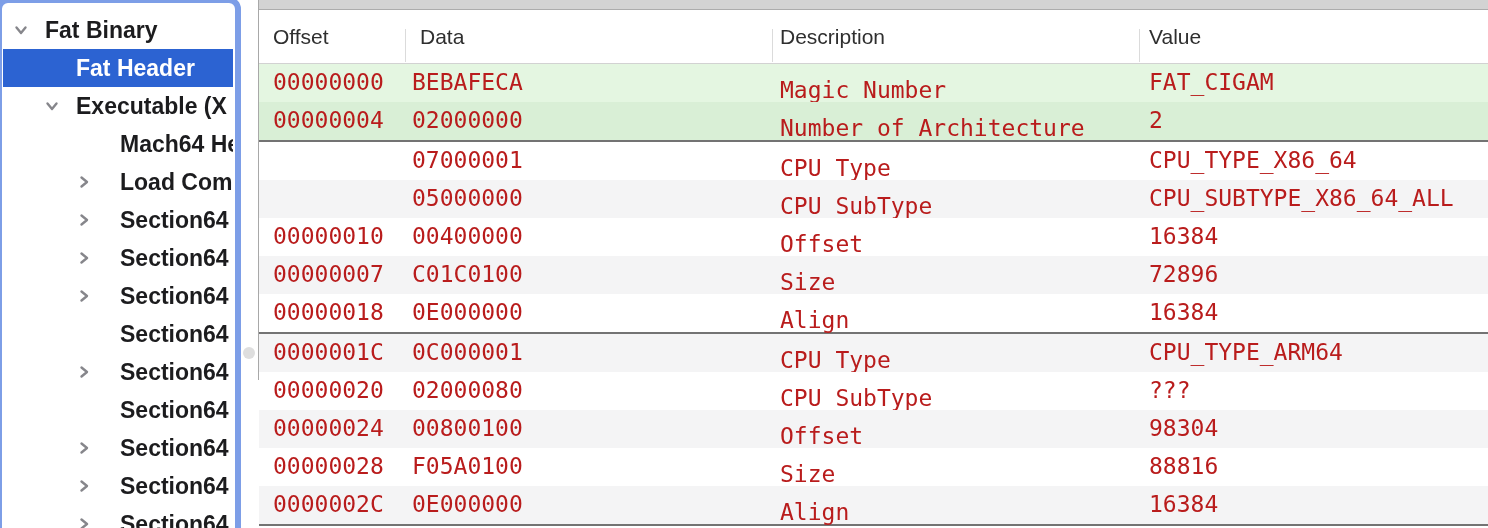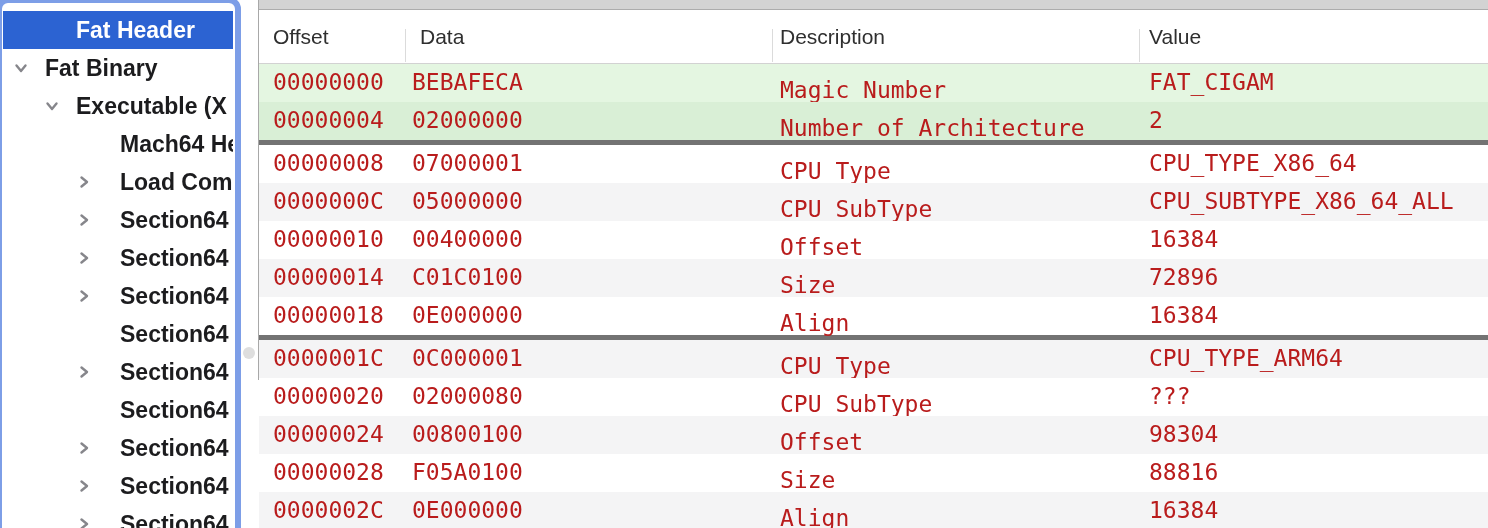--- a/index.html
+++ b/index.html
@@ -58,42 +58,42 @@
     font-family:"DejaVu Sans Mono", monospace;font-size:23px;color:#b91c1c;
     white-space:nowrap;cursor:default;
   }
   .trow span{position:absolute;top:0;height:38px;line-height:37px;}
   .cell-offset{left:14px;} .cell-data{left:153px;}
   .cell-description{left:521px;margin-top:8px;} .cell-value{left:890px;}
   .green-light{background:#e4f6e1;}
   .green-dark{background:#d9efd6;}
   .plain-light{background:#ffffff;}
   .plain-dark{background:#f4f4f5;}
-  .sep-after{border-bottom:5px solid #737373;}
+  .sep-after{border-bottom:2px solid #737373;}
 </style>
 </head>
 <body>
 
 <aside class="sidebar">
   <div class="tree">
-      <div class="tree-item lvl1 selected">
-    <span class="chev hidden-chev">
-      <svg width="16" height="16" viewBox="0 0 16 16" fill="none" stroke-width="2.4" stroke-linecap="round" stroke-linejoin="round" stroke="#ffffff">
-        <path d="M5.5 3.5 L11 8 L5.5 12.5"></path>
-      </svg>
-    </span>
-    <span class="tree-label">Fat Header</span>
-  </div>
       <div class="tree-item lvl0">
     <span class="chev expanded">
       <svg width="16" height="16" viewBox="0 0 16 16" fill="none" stroke-width="2.4" stroke-linecap="round" stroke-linejoin="round" stroke="#86868b">
         <path d="M5.5 3.5 L11 8 L5.5 12.5"></path>
       </svg>
     </span>
     <span class="tree-label">Fat Binary</span>
+  </div>
+      <div class="tree-item lvl1 selected">
+    <span class="chev hidden-chev">
+      <svg width="16" height="16" viewBox="0 0 16 16" fill="none" stroke-width="2.4" stroke-linecap="round" stroke-linejoin="round" stroke="#ffffff">
+        <path d="M5.5 3.5 L11 8 L5.5 12.5"></path>
+      </svg>
+    </span>
+    <span class="tree-label">Fat Header</span>
   </div>
       <div class="tree-item lvl1">
     <span class="chev expanded">
       <svg width="16" height="16" viewBox="0 0 16 16" fill="none" stroke-width="2.4" stroke-linecap="round" stroke-linejoin="round" stroke="#86868b">
         <path d="M5.5 3.5 L11 8 L5.5 12.5"></path>
       </svg>
     </span>
     <span class="tree-label">Executable (X</span>
   </div>
       <div class="tree-item lvl2">
@@ -207,39 +207,37 @@
     <span class="cell-description">Magic Number</span>
     <span class="cell-value">FAT_CIGAM</span>
   </div>
       <div class="trow green-dark sep-after">
     <span class="cell-offset">00000004</span>
     <span class="cell-data">02000000</span>
     <span class="cell-description">Number of Architecture</span>
     <span class="cell-value">2</span>
   </div>
       <div class="trow plain-light">
-    <span class="cell-offset">00000008</span>
     <span class="cell-data">07000001</span>
     <span class="cell-description">CPU Type</span>
     <span class="cell-value">CPU_TYPE_X86_64</span>
   </div>
       <div class="trow plain-dark">
-    <span class="cell-offset">0000000C</span>
     <span class="cell-data">05000000</span>
     <span class="cell-description">CPU SubType</span>
     <span class="cell-value">CPU_SUBTYPE_X86_64_ALL</span>
   </div>
       <div class="trow plain-light">
     <span class="cell-offset">00000010</span>
     <span class="cell-data">00400000</span>
     <span class="cell-description">Offset</span>
     <span class="cell-value">16384</span>
   </div>
       <div class="trow plain-dark">
-    <span class="cell-offset">00000014</span>
+    <span class="cell-offset">00000007</span>
     <span class="cell-data">C01C0100</span>
     <span class="cell-description">Size</span>
     <span class="cell-value">72896</span>
   </div>
       <div class="trow plain-light sep-after">
     <span class="cell-offset">00000018</span>
     <span class="cell-data">0E000000</span>
     <span class="cell-description">Align</span>
     <span class="cell-value">16384</span>
   </div>

